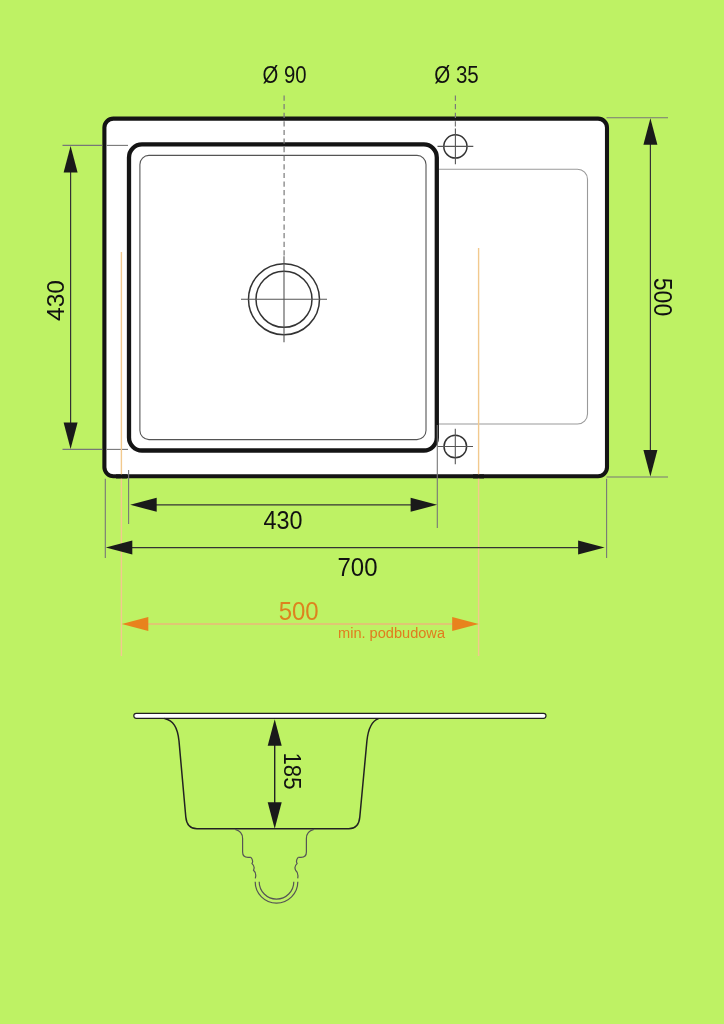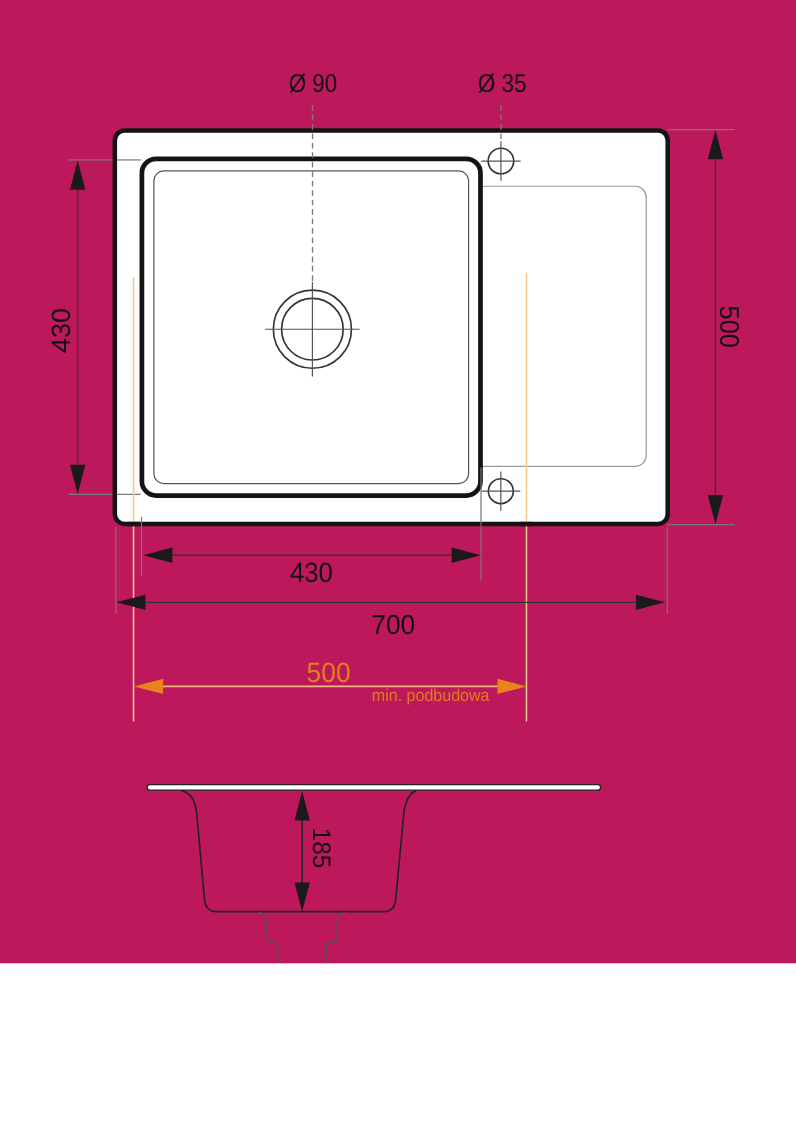--- a/index.html
+++ b/index.html
@@ -1,16 +1,16 @@
 <!DOCTYPE html>
 <html><head>
 <meta charset="utf-8">
 <style>
   html,body{margin:0;padding:0;background:#ffffff;}
-  .page{position:relative;width:724px;height:876px;background:#be185d;overflow:hidden;}
+  .page{position:relative;width:724px;height:1024px;background:#bef264;overflow:hidden;}
   svg{position:absolute;left:0;top:0;}
   text{font-family:"Liberation Sans",sans-serif;}
 </style>
 </head>
 <body>
 <div class="page">
 <svg width="724" height="1024" viewBox="0 0 724 1024">
 
   <rect x="104.4" y="118.6" width="502.6" height="357.7" rx="9" fill="#ffffff" stroke="#141414" stroke-width="4.1"></rect>
 

